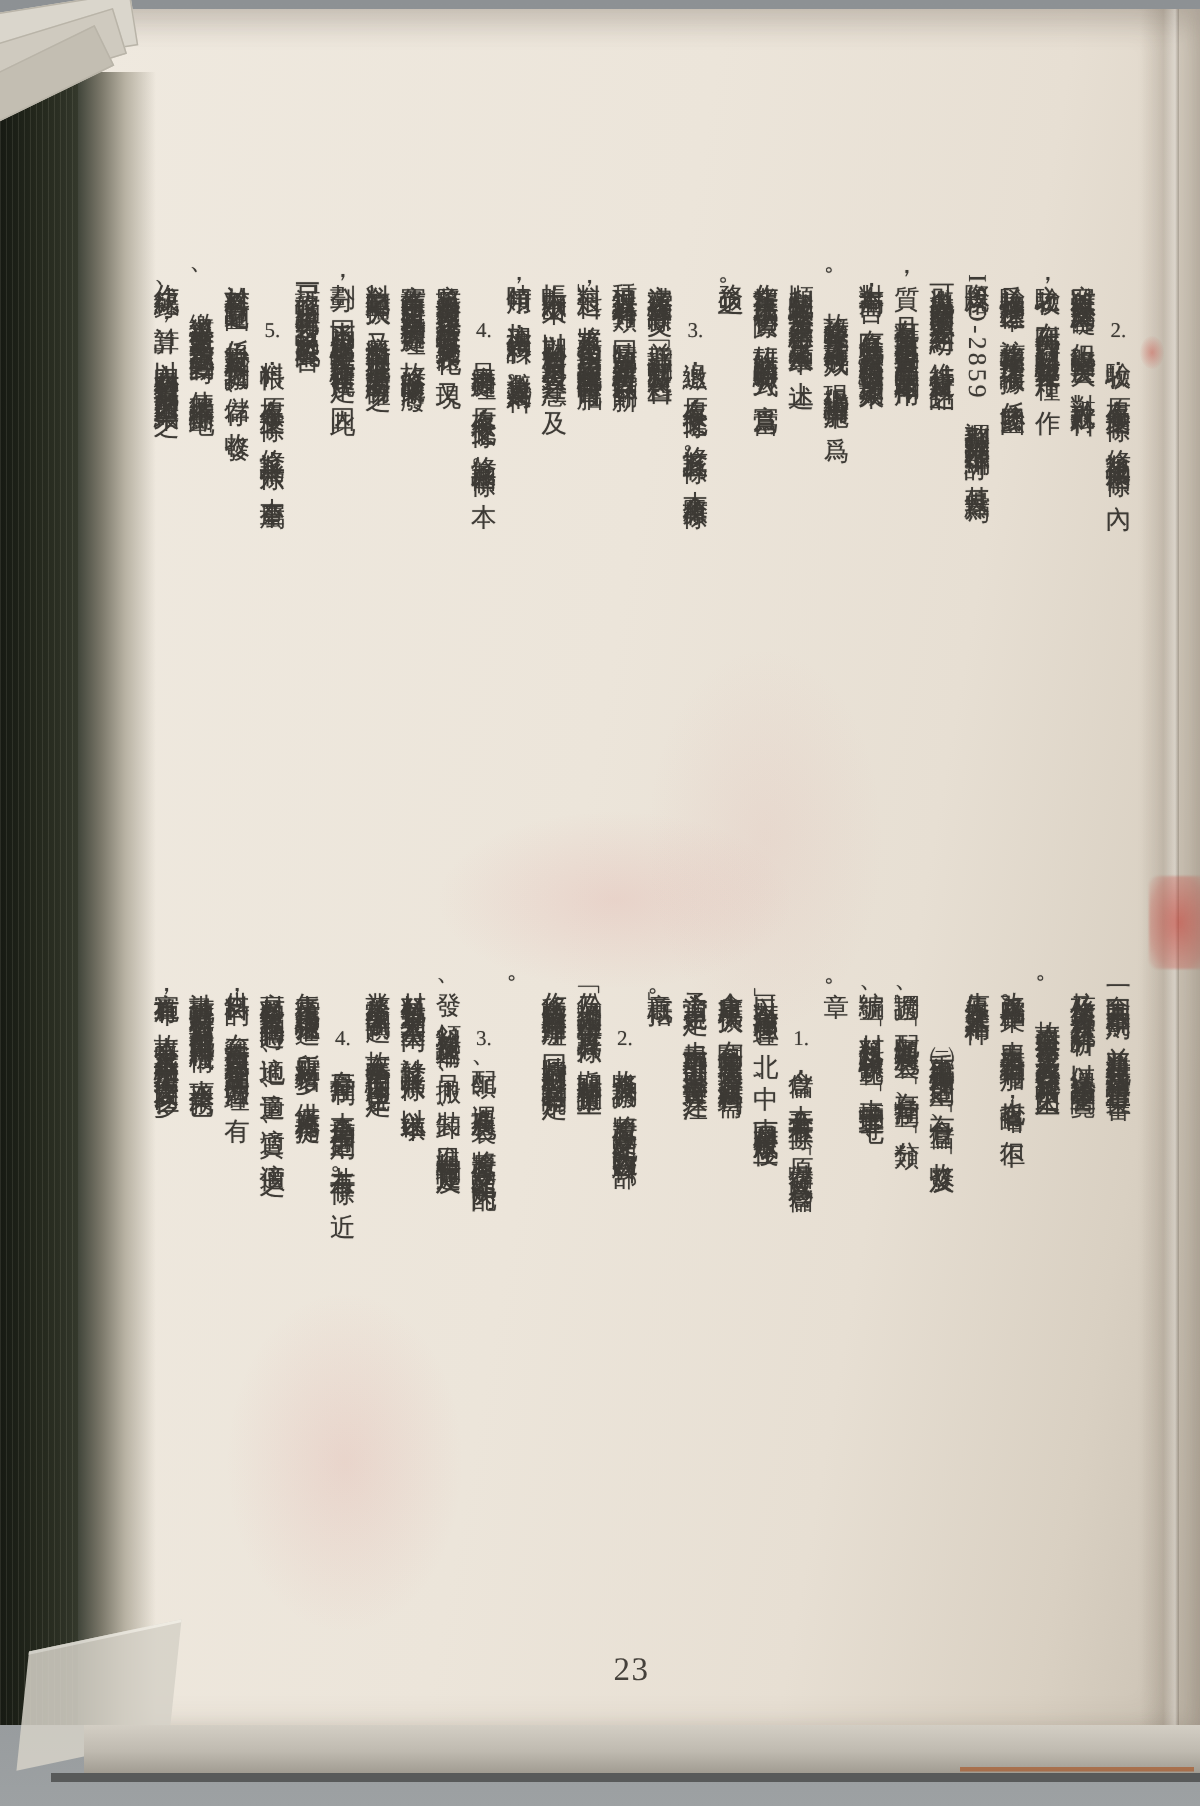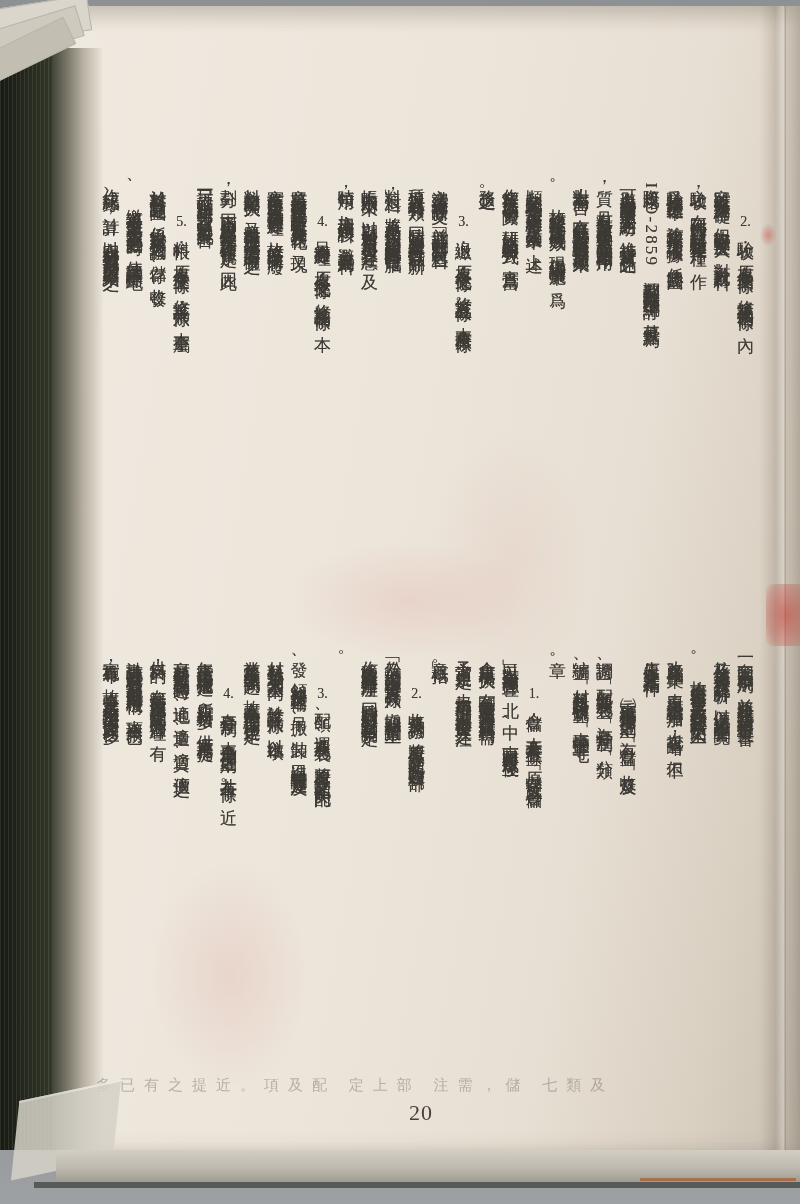--- a/index.html
+++ b/index.html
@@ -137,23 +137,22 @@
       <div class="col" style="padding-top: 0px;">材料包裝等均列入本章內，計修訂爲十八條。以往本項</div>
       <div class="col" style="padding-top: 0px;">業務常發生爭執問題，故在本章中均作原則性之規定。</div>
       <div class="col" style="padding-top: 38.4px;"><span class="tcy">4.</span>存量控制：本章爲增加之章則，共有十二條。近</div>
       <div class="col" style="padding-top: 0px;">年來電信建設突飛猛進，所需材料增多，供應業務爲提</div>
       <div class="col" style="padding-top: 0px;">高材料資金效率達到適時、適地、適量、適質、適價之</div>
       <div class="col" style="padding-top: 0px;">供料目的，在籌料方面採用存量控制等的方法管理，有</div>
       <div class="col" style="padding-top: 0px;">計畫地籌購材料並適當地分配至用料機構。本項業務已</div>
       <div class="col" style="padding-top: 0px;">實施有年，故本章規定多爲經辦本項工作之資深同仁多</div>
     </div>
 
-  <div class="bleed-row">多已有之提近。項及配 定上部 注需，儲 七類及</div>
 
-  <div class="pagenum">20</div>
+  <div class="pagenum">23</div>
 
   <div class="stamp"></div>
   <div class="stamp-small"></div>
 
   <div class="corner-wedge"></div>
   <div class="bottom-edge"></div>
   <div class="cover-line"></div>
   <div class="bottom-line"></div>
 
 </div>

